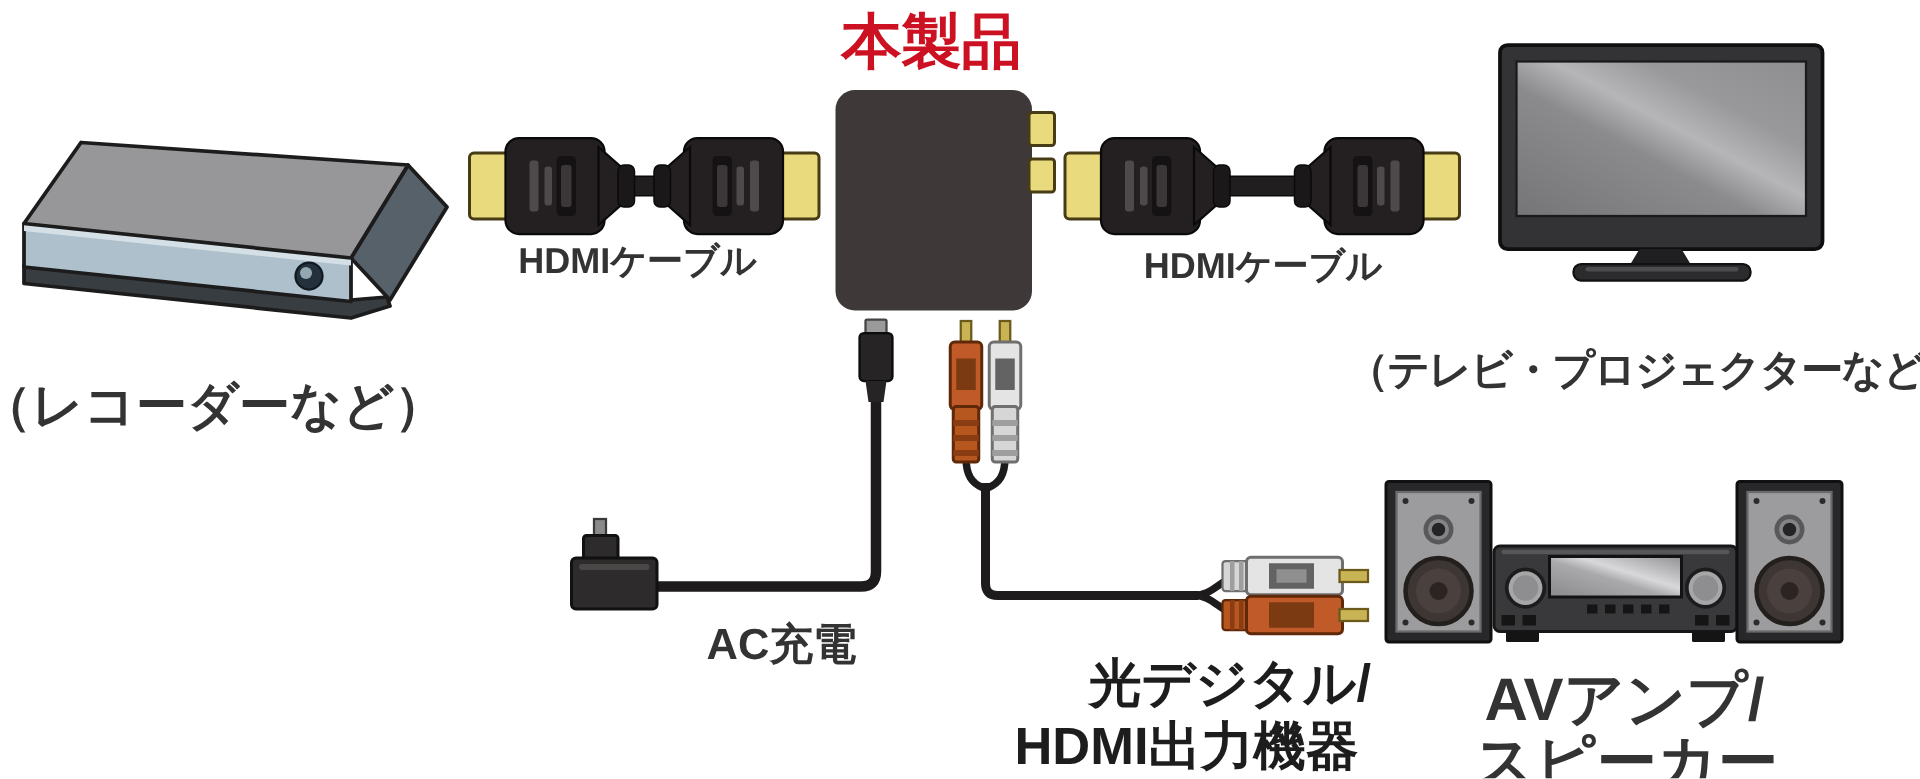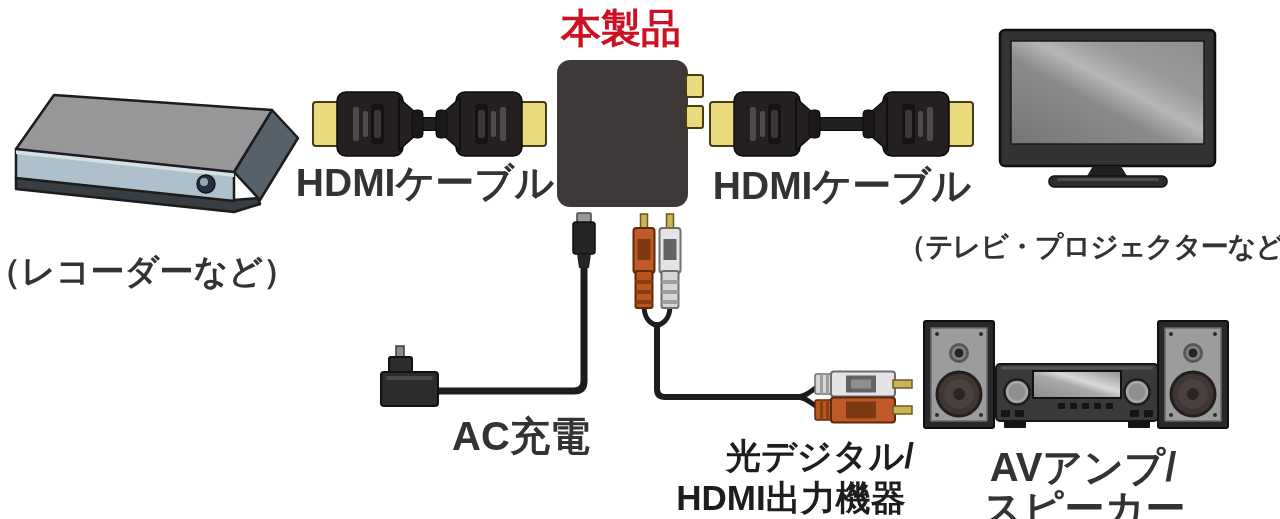--- a/index.html
+++ b/index.html
@@ -16,22 +16,22 @@
     position: absolute;
     transform: translateX(-50%);
     white-space: nowrap;
     font-weight: bold;
     color: #333333;
     line-height: 1;
     letter-spacing: 0px;
   }
   .product-label { color: #cc1122; font-size: 40px; }
   .lbl-34 { font-size: 34px; }
-  .lbl-32 { font-size: 39px; }
-  .lbl-36 { font-size: 40px; }
+  .lbl-32 { font-size: 24px; }
+  .lbl-36 { font-size: 29px; }
   .lbl-28 { font-size: 28px; letter-spacing: -1px; }
   .lbl-33 { font-size: 40px; }
   .lbl-35 { font-size: 35px; color: #1d1d1d; }
 </style>
 </head>
 <body>
 
 <div id="stage">
 
   <svg id="scene" width="1280" height="519" viewBox="0 0 1280 519">

